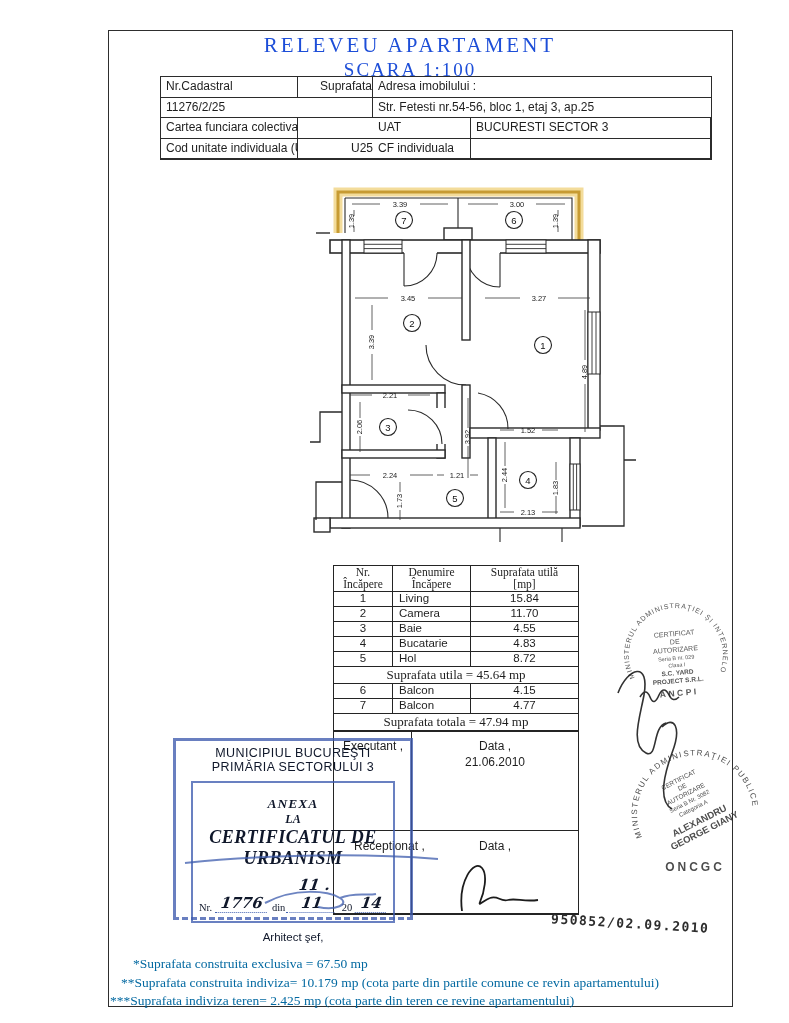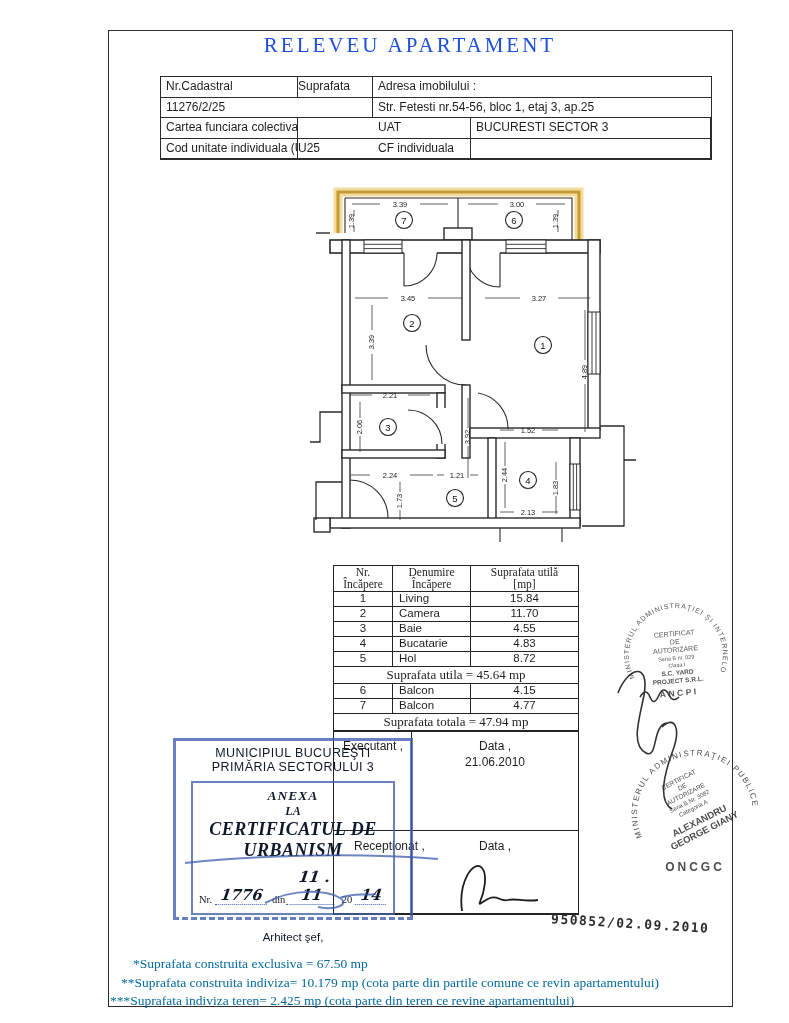--- a/index.html
+++ b/index.html
@@ -13,21 +13,21 @@
       font-family:"Liberation Serif",serif;color:#1d4ed8;}
   .title-1{font-size:21px;letter-spacing:3px;}
   .title-2{font-size:19px;letter-spacing:2px;margin-top:1px;}
   
   .ht{left:160px;top:76px;display:grid;grid-template-columns:137px 75px 98px 240px;
       grid-auto-rows:20.5px;border:1.4px solid #2b2b2b;font-size:12px;}
   .ht>div{border-right:1.1px solid #2b2b2b;border-bottom:1.1px solid #2b2b2b;
       padding:2px 0 0 5px;white-space:nowrap;overflow:hidden;}
   .ht>div:nth-child(4n+0){border-right:none;}
   .ht .sp2{grid-column:span 2;border-right:none;}
-  .ht .ctr{text-align:left;padding-left:0;}
+  .ht .ctr{text-align:right;padding-left:0;}
   
   .rt{left:333px;top:565px;display:grid;grid-template-columns:59px 78px 107px;
       grid-template-rows:26px 15px 15px 15px 15px 15px 17px 15px 15px 17px;
       border:1.5px solid #242424;font-size:11.5px;background:rgba(255,255,255,.0);}
   .rt>div{border-right:1px solid #242424;border-bottom:1px solid #242424;
       display:flex;align-items:center;justify-content:center;line-height:11.5px;}
   .rt .hd{font-family:"Liberation Serif",serif;font-size:11.5px;text-align:center;flex-direction:column;}
   .rt .nm{justify-content:flex-start;padding-left:6px;}
   .rt .lastcol{border-right:none;}
   .rt .sum{grid-column:1/-1;font-family:"Liberation Serif",serif;font-size:13px;border-right:none;}
@@ -38,22 +38,22 @@
   .et>div:nth-child(2n){border-right:none;}
   .et .lbl{padding:8px 0 17px 9px;white-space:nowrap;}
   .et .datecell{text-align:center;padding-top:8px;}
   .et .dateval{margin-top:2px;}
   
   .bstamp{left:173px;top:738px;width:234px;height:176px;
       border:3px solid rgba(63,92,175,.78);border-bottom-style:dashed;
       color:#0f172a;text-align:center;}
   .bstamp .t1{font-size:12.5px;margin-top:5px;letter-spacing:.4px;}
   .bstamp .t2{font-size:12.5px;letter-spacing:.4px;}
-  .bstamp .inner{margin:7px 15px 16px 15px;border:2px solid rgba(63,92,175,.78);
-      font-family:"Liberation Serif",serif;font-style:italic;font-weight:bold;padding-top:5px;}
+  .bstamp .inner{margin:7px 15px 8px 15px;border:2px solid rgba(63,92,175,.78);
+      font-family:"Liberation Serif",serif;font-style:italic;font-weight:bold;padding-top:13px;}
   .bstamp .i1{font-size:13.5px;letter-spacing:1px;}
   .bstamp .i2{font-size:12px;}
   .bstamp .i3{font-size:18px;letter-spacing:.5px;}
   .bstamp .nrline{display:flex;align-items:flex-end;justify-content:center;gap:4px;
       font-style:normal;font-weight:normal;font-size:10.5px;margin:7px 6px 8px 6px;}
   .hand{font-family:"DejaVu Serif",serif;font-style:italic;font-weight:bold;
       font-size:15px;transform:skewX(-8deg);border-bottom:1px dotted #4363b2;padding:0 5px;}
   .bstamp .arh{font-size:11.5px;margin-top:4px;}
   
   .refnum{left:551px;top:916px;font-family:"DejaVu Sans Mono",monospace;
@@ -64,20 +64,21 @@
   .f1{left:133px;top:956px;} .f2{left:121px;top:975px;} .f3{left:110px;top:993px;}
   svg text{font-family:"Liberation Sans",sans-serif;}
 </style>
 </head>
 <body>
 
 <div class="abs page-border"></div>
 
 <div class="abs title-wrap">
   <div class="title-1">RELEVEU APARTAMENT</div>
+  <div class="title-2">SCARA 1:100</div>
 </div>
 
 <div class="abs ht">
   <div>Nr.Cadastral</div>
   <div class="ctr">Suprafata</div>
   <div class="sp2">Adresa imobilului :</div>
 
   <div>11276/2/25</div>
   <div></div>
   <div class="sp2">Str. Fetesti nr.54-56, bloc 1, etaj 3, ap.25</div>

